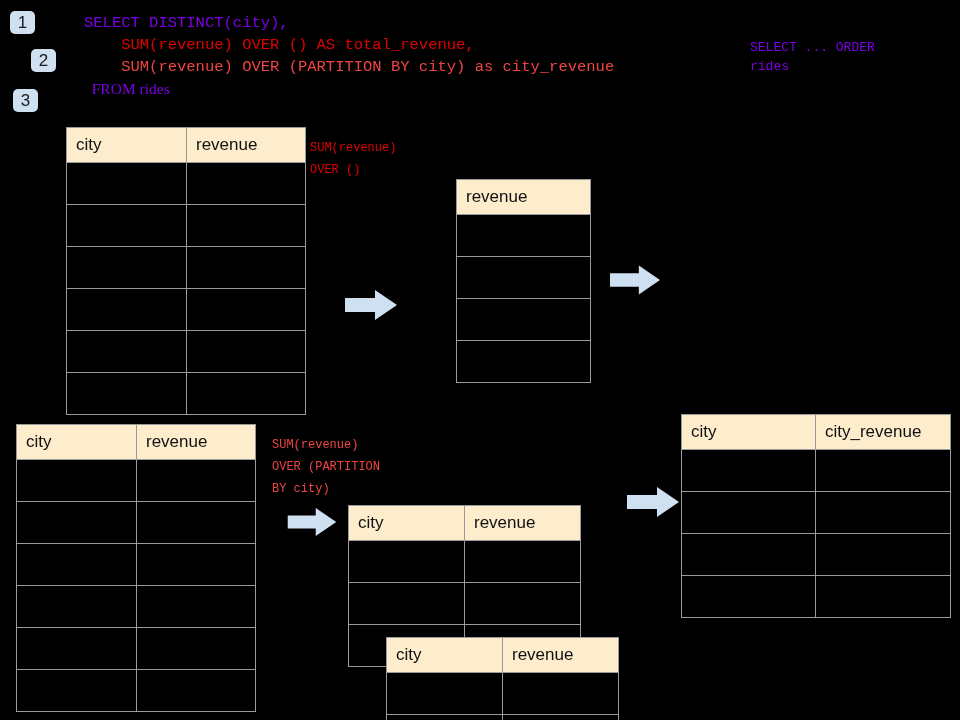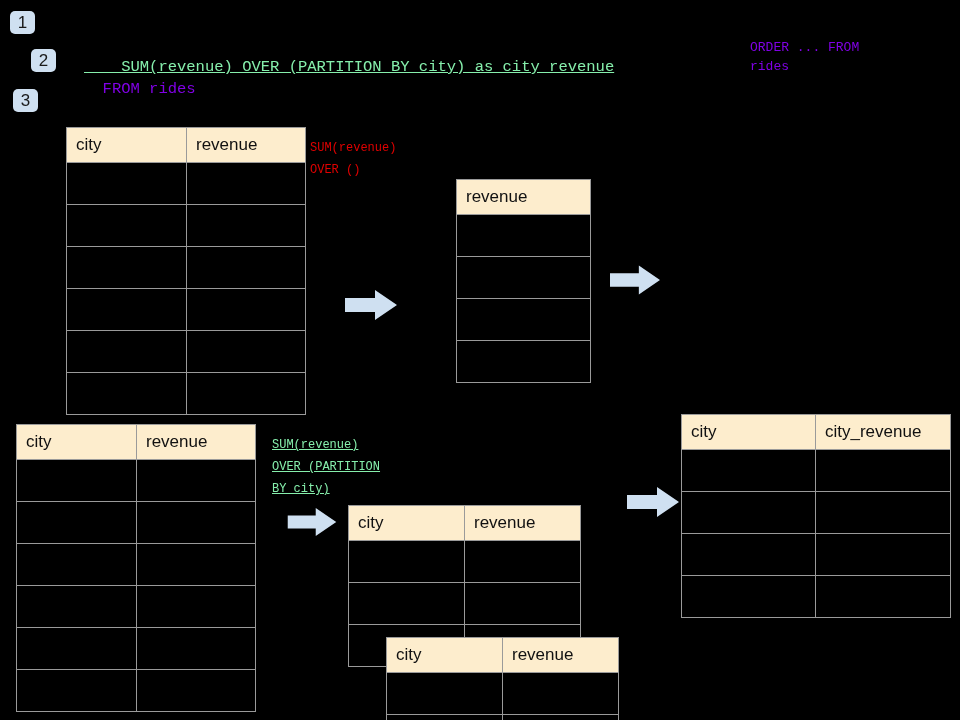--- a/index.html
+++ b/index.html
@@ -34,21 +34,21 @@
   .code {
     position: absolute;
     font-family: "Liberation Mono", monospace;
     font-size: 15.5px;
     line-height: 22px;
     white-space: pre;
     letter-spacing: 0px;
   }
   .c-purple { color: #8000e6; }
   .c-red    { color: #e00000; }
-  .c-green  { color: #86efac; text-decoration: underline; }
+  .c-green  { color: #ef4444; }
 
   .note {
     position: absolute;
     font-family: "Liberation Mono", monospace;
     font-size: 13px;
     line-height: 19px;
     white-space: pre;
   }
 
   .label {
@@ -95,24 +95,26 @@
 </style>
 </head>
 <body>
 
 <div id="canvas">
 
   <div class="badge" style="left:10px; top:11px;">1</div>
   <div class="badge" style="left:31px; top:49px;">2</div>
   <div class="badge" style="left:13px; top:89px;">3</div>
 
+  <div class="code c-purple" style="left:84px; top:12px;">SELECT DISTINCT(city),</div>
+  <div class="code c-red" style="left:84px; top:34px;">    SUM(revenue) OVER () AS total_revenue,</div>
   <div class="code c-green" style="left:84px; top:56px;">    SUM(revenue) OVER (PARTITION BY city) as city_revenue</div>
-  <div class="code c-purple" style="left:84px; top:78px;">  FROM rides</div>
-
-  <div class="note c-purple" style="left:750px; top:38px;">ORDER ... FROM
+  <div class="code c-purple" style="left:84px; top:78px;font-family:Liberation Serif, serif;">  FROM rides</div>
+
+  <div class="note c-purple" style="left:750px; top:38px;">SELECT ... ORDER
 rides</div>
 
   <div class="label c-red" style="left:310px; top:137px;">SUM(revenue)
 OVER ()</div>
 
   <div class="label c-green" style="left:272px; top:434px;">SUM(revenue)
 OVER (PARTITION
 BY city)</div>
 
   <table class="tbl" style="left:66px; top:127px; width:239px;">

